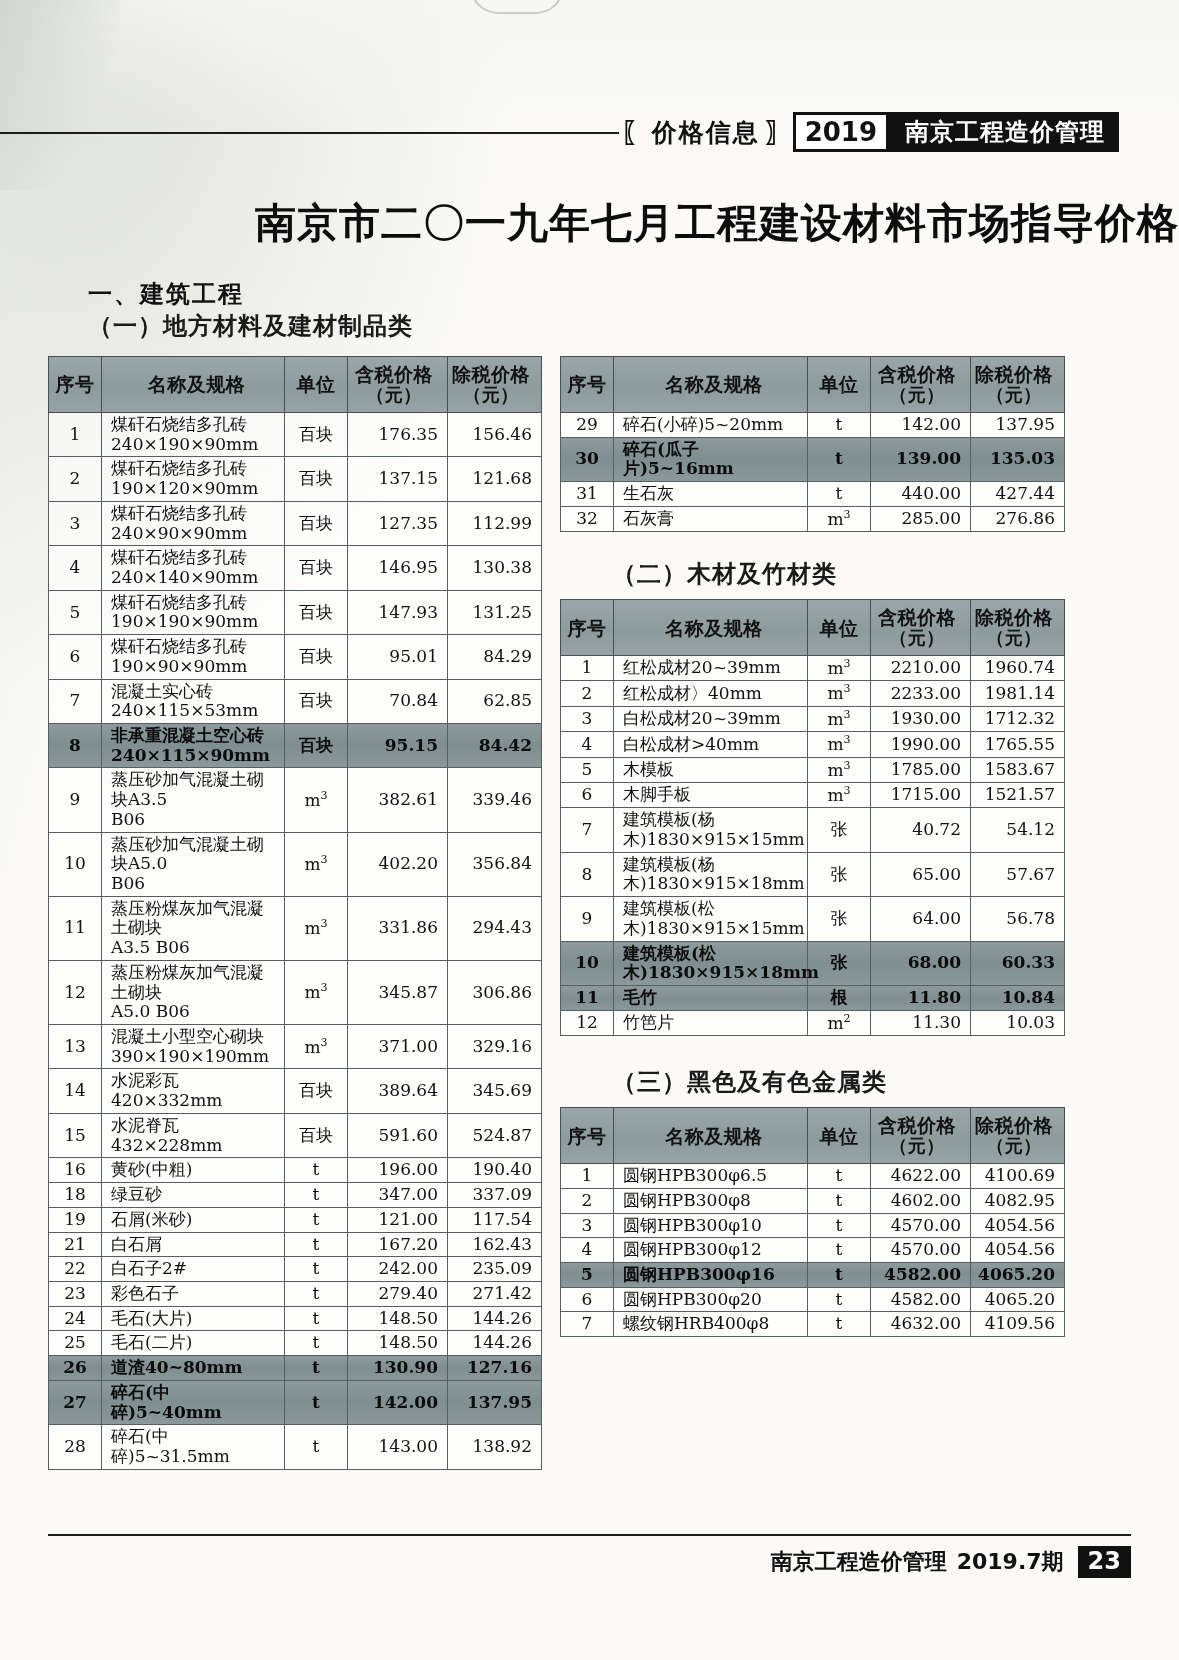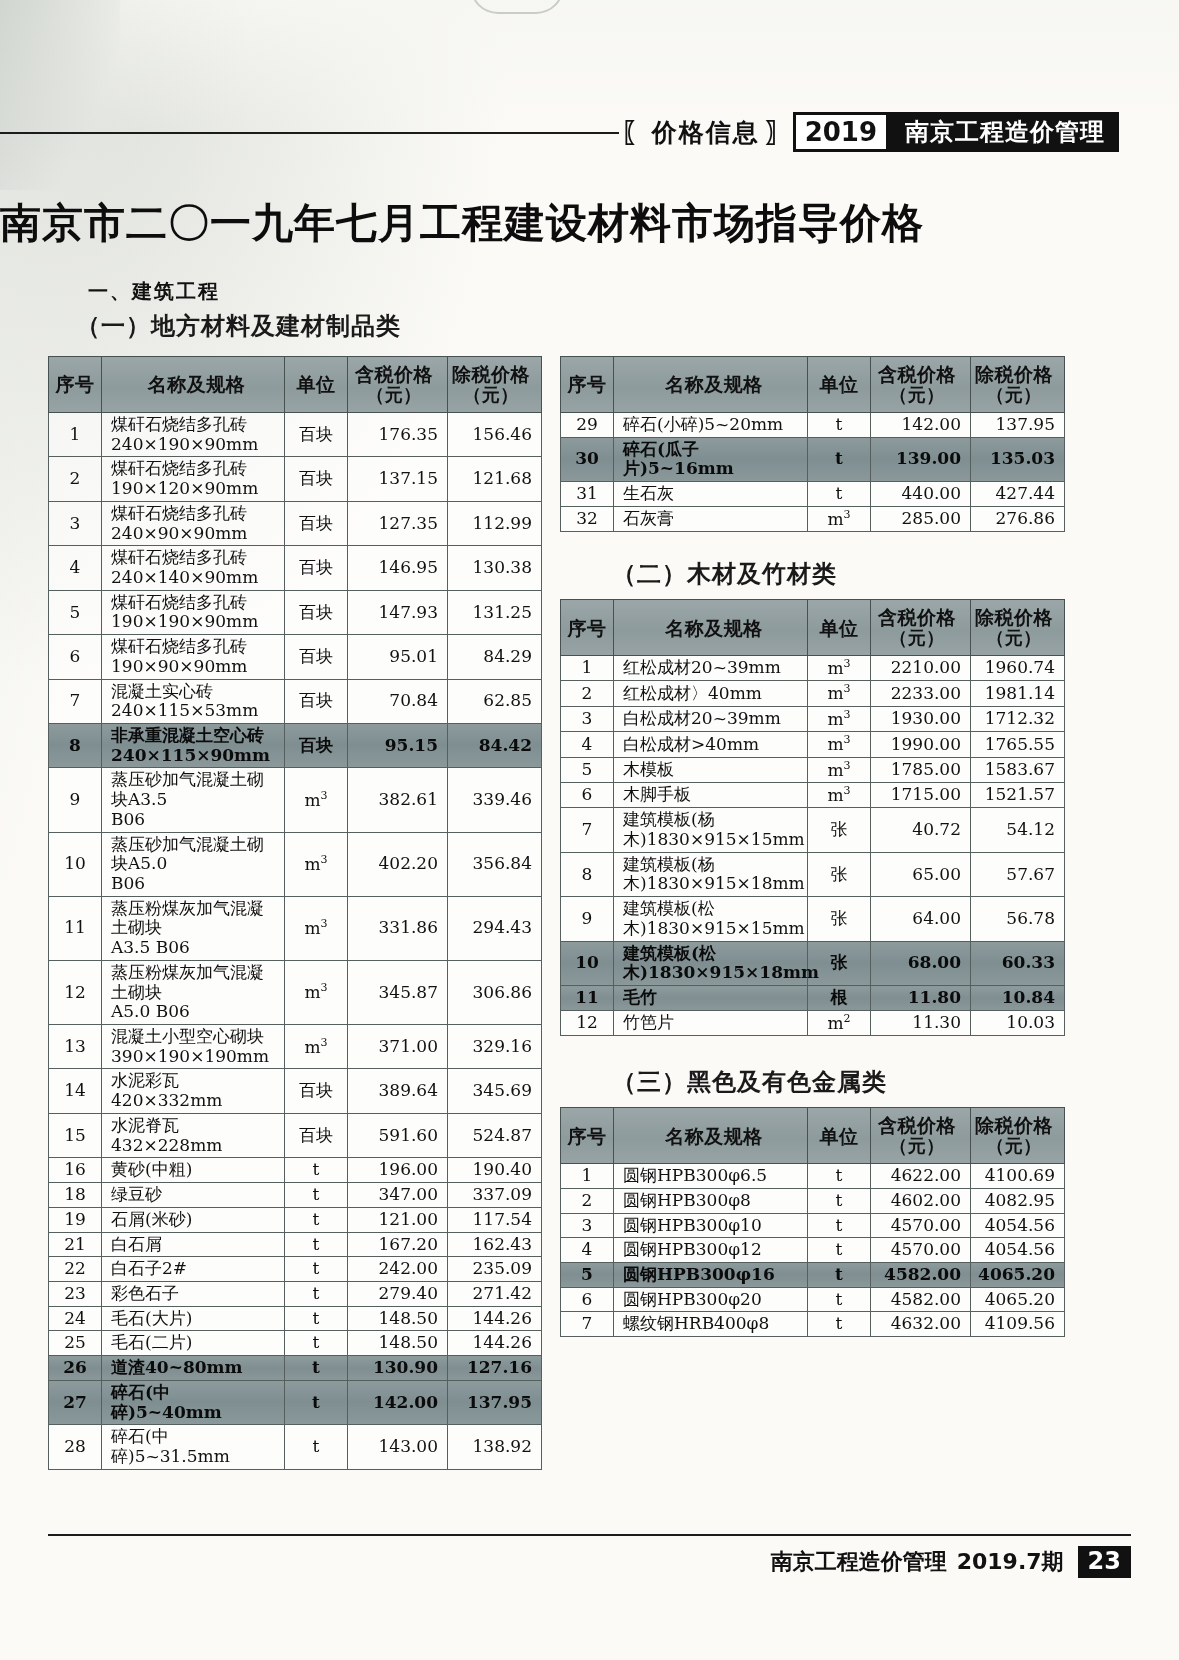--- a/index.html
+++ b/index.html
@@ -56,40 +56,40 @@
   .mast-org{
     background:#111;color:#fff;
     font-family:"DejaVu Sans","Liberation Sans",sans-serif;
     font-weight:bold;font-size:24px;line-height:40px;
     padding:0 14px 0 16px;letter-spacing:1px;
   }
 
   
   .doc-title{
     position:absolute;top:196px;left:0;right:0;
-    text-align:left;
+    text-align:right;
     font-family:"DejaVu Sans","Liberation Sans",sans-serif;
     font-weight:bold;font-size:41px;letter-spacing:1px;
     color:#0d0d0d;
   }
   .sec1{
     position:absolute;top:278px;left:88px;
     font-family:"DejaVu Sans","Liberation Sans",sans-serif;
-    font-weight:bold;font-size:20px;letter-spacing:2px;color:#111;
+    font-weight:bold;font-size:24px;letter-spacing:2px;color:#111;
   }
   .subsec{
     font-family:"DejaVu Serif","Liberation Serif",serif;
     font-weight:bold;font-size:24px;letter-spacing:1px;color:#1a1a1a;
   }
 
   
   .col-left{position:absolute;top:356px;left:48px;width:494px;}
   .col-right{position:absolute;top:356px;left:560px;width:505px;}
 
-  .sub-left{position:absolute;top:310px;left:76px;text-align:right;}
+  .sub-left{position:absolute;top:310px;left:88px;text-align:right;}
   .sub-r2{margin:26px 0 9px 52px;}
   .sub-r3{margin:30px 0 9px 52px;}
 
   
   table.pt{
     border-collapse:collapse;width:100%;
     table-layout:fixed;
     background:rgba(255,255,255,.55);
   }
   table.pt th, table.pt td{

